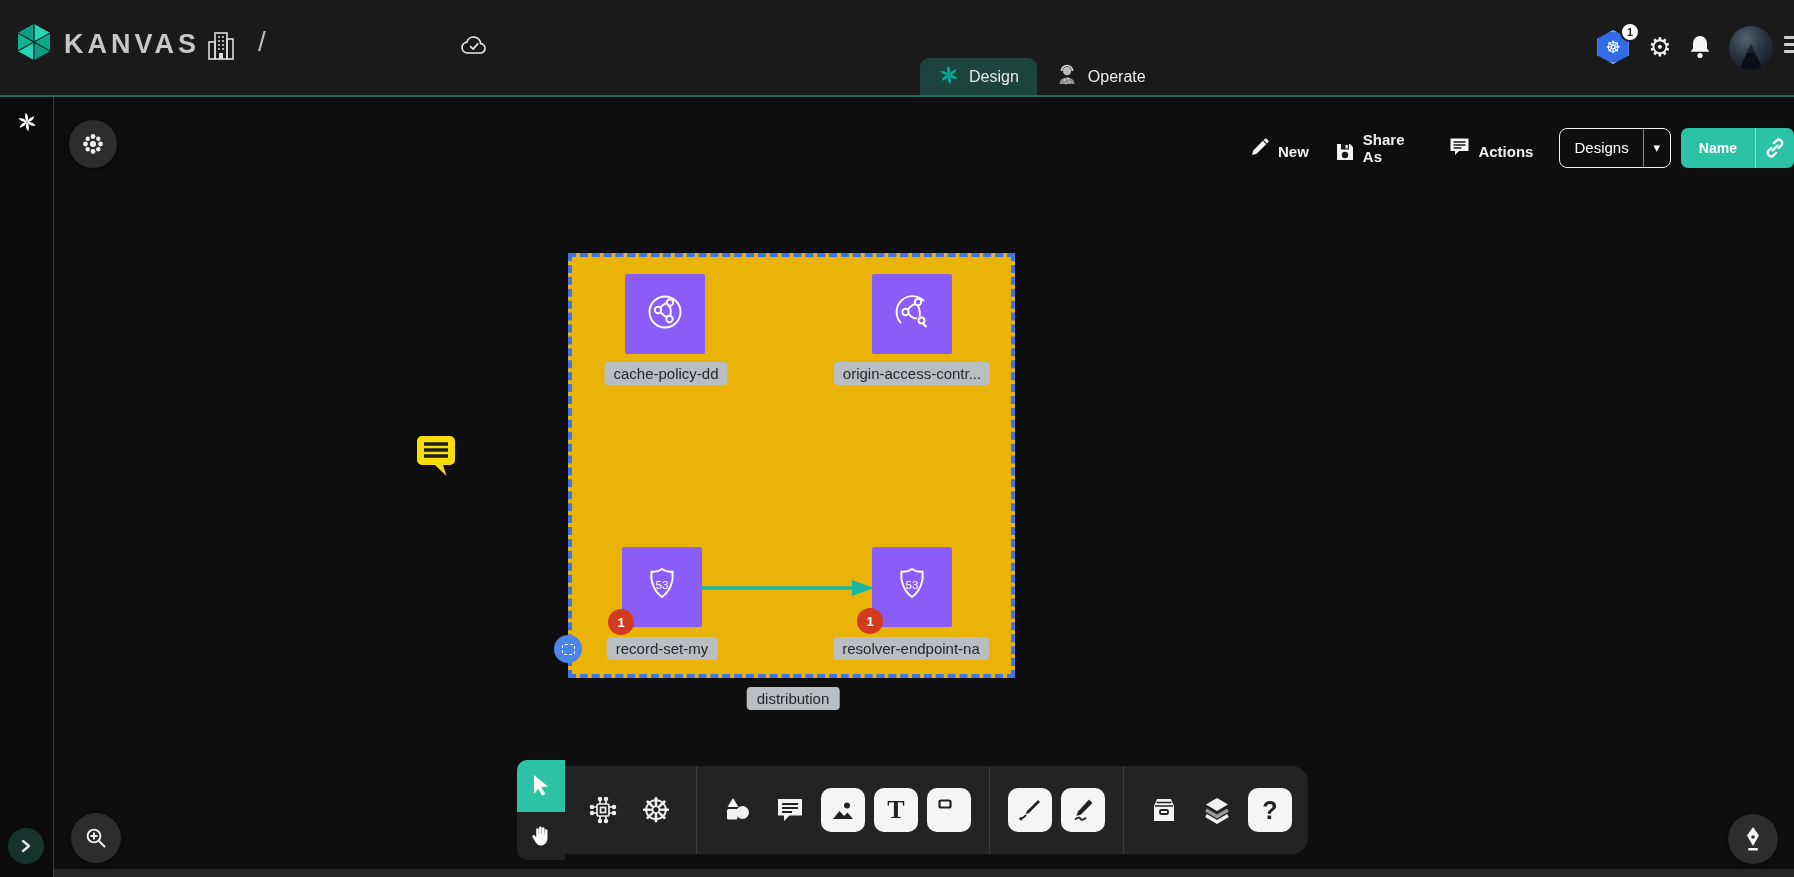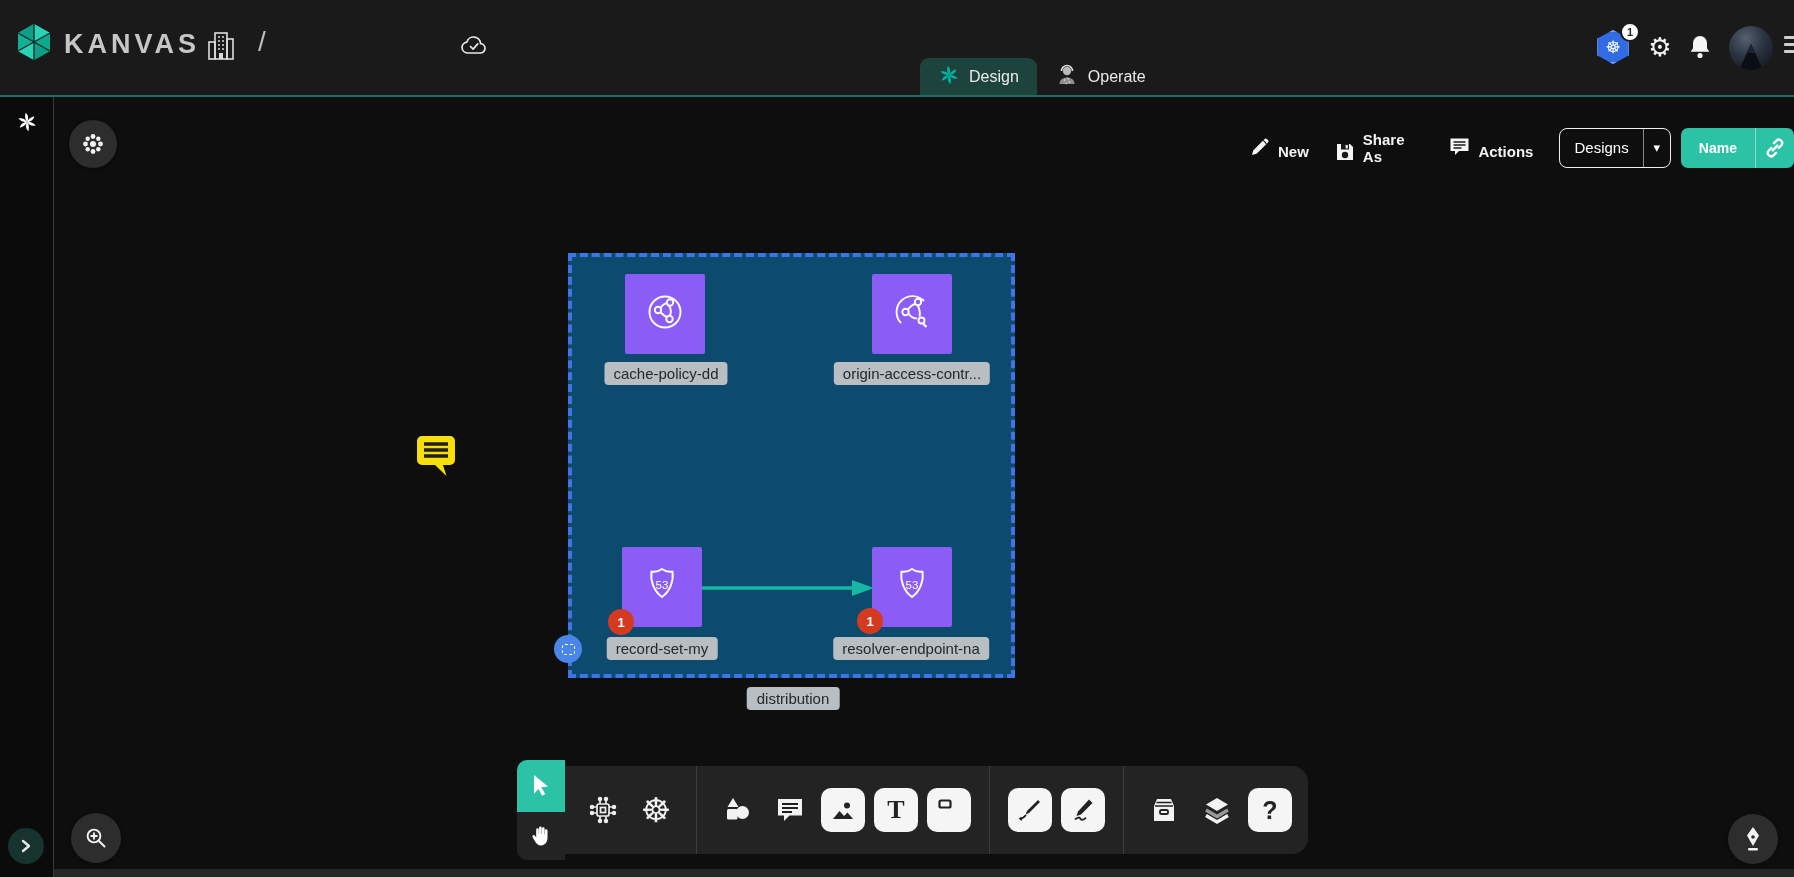--- a/index.html
+++ b/index.html
@@ -61,21 +61,21 @@
   .actions-main { padding:0 14px; font-size:15px; cursor:pointer; line-height:38px; }
   .actions-caret { width:32px; text-align:center; border-left:1px solid #8a8a8a; cursor:pointer; font-size:13px; line-height:38px; }
   .share-split { display:flex; align-items:center; height:40px; background:#2bc2a6; border-radius:7px;
     overflow:hidden; }
   .share-main { padding:0 18px; color:#fff; font-size:14px; font-weight:bold; cursor:pointer; line-height:40px; }
   .share-link { width:44px; height:40px; display:flex; align-items:center; justify-content:center;
     border-left:1px solid rgba(255,255,255,.45); cursor:pointer; }
 
   
   .group-box { position:absolute; left:568px; top:253px; width:447px; height:425px;
-    background:#0c4a6e; border:4px dashed #3f74e6; z-index:5; }
+    background:#eab308; border:4px dashed #3f74e6; z-index:5; }
   .node { position:absolute; width:80px; height:80px; background:#8b5cf6; border-radius:2px;
     display:flex; align-items:center; justify-content:center; cursor:pointer; }
   .node-label { position:absolute; transform:translateX(-50%); background:#b9bec3; color:#24292e;
     font-size:15px; padding:3px 9px; border-radius:4px; white-space:nowrap; }
   .err-badge { position:absolute; width:26px; height:26px; border-radius:50%; background:#d43a1f;
     color:#fff; font-size:13px; font-weight:bold; display:flex; align-items:center; justify-content:center; z-index:6; }
   .group-name-pill { position:absolute; left:793px; top:687px; transform:translateX(-50%);
     background:#b9bec3; color:#24292e; font-size:15px; padding:3px 10px; border-radius:4px; z-index:6; }
   .edge-arrow { position:absolute; left:130px; top:323px; }
   .group-handle { position:absolute; left:-18px; top:378px; width:28px; height:28px; border-radius:50%;

